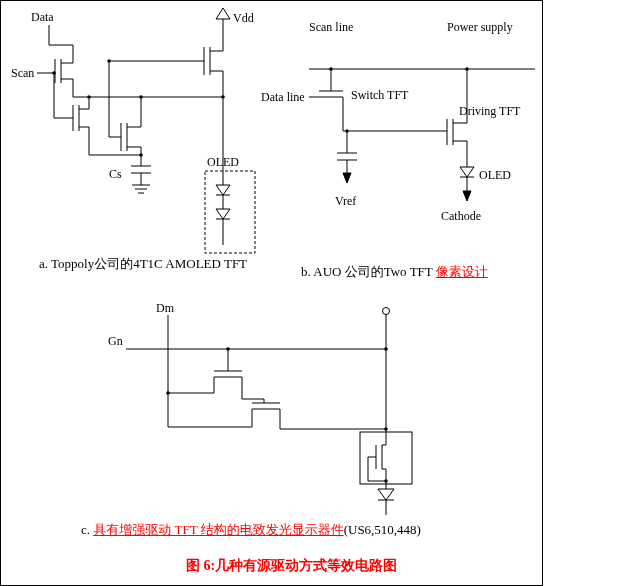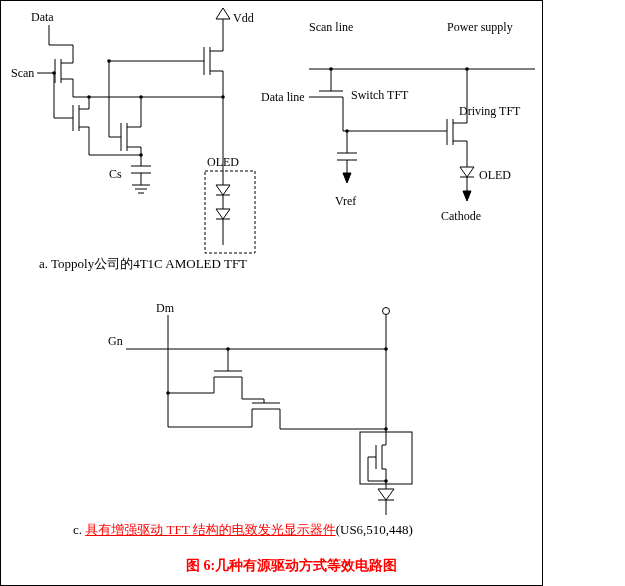--- a/index.html
+++ b/index.html
@@ -97,20 +97,23 @@
       <circle class="dot" cx="290" cy="182" r="1.8"></circle>
     </g>
     <text x="60" y="13">Dm</text>
     <text x="12" y="46">Gn</text>
   </svg>
 
   <div class="cap" style="left:38px; top:254px;">
     <span>a. Toppoly公司的4T1C AMOLED TFT</span>
   </div>
 
+  <div class="cap" style="left:300px; top:262px;">
+    <span>b. AUO 公司的Two TFT </span><span class="red-u">像素设计</span>
+  </div>
 
-  <div class="cap" style="left:72px; top:520px;">
+  <div class="cap" style="left:80px; top:520px;">
     <span>c. </span><span class="red-u">具有增强驱动 TFT 结构的电致发光显示器件</span><span>(US6,510,448)</span>
   </div>
 
   <div class="fig-cap">图 6:几种有源驱动方式等效电路图</div>
 
 </div>
 
 </body></html>

